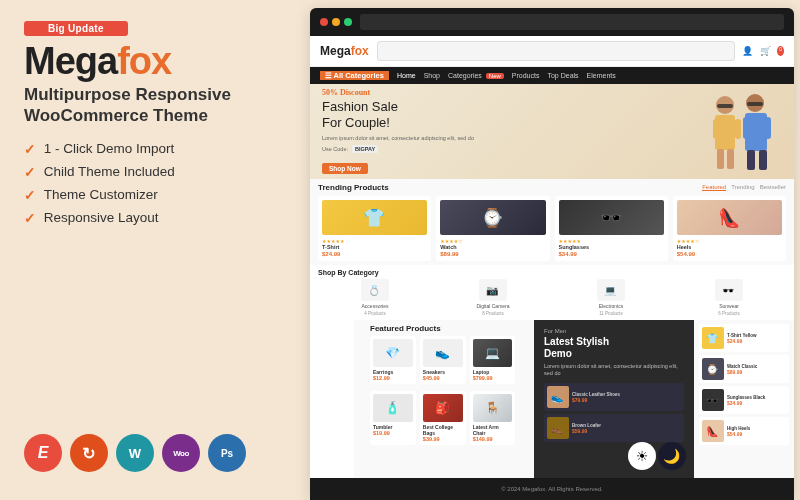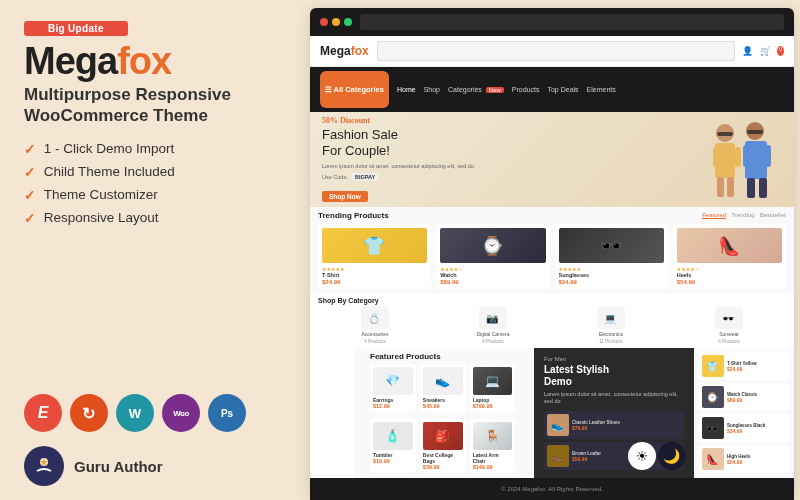--- a/index.html
+++ b/index.html
@@ -194,22 +194,22 @@
       padding: 4px 10px;
       display: flex;
       gap: 8px;
       align-items: center;
     }
 
     .nav-all-cat {
       background: #e86c2b;
       color: #fff;
       font-size: 7.5px;
-      padding: 14px 5px;
-      border-radius: 6px;
+      padding: 0 5px;
+      border-radius: 0;
       font-weight: 700;
     }
 
     .nav-item {
       color: #ccc;
       font-size: 7px;
       font-weight: 500;
     }
 
     .nav-item.active {
@@ -652,30 +652,20 @@
   <div>
 
     <div class="tech-icons">
       <div class="tech-icon elementor" style="font-style:italic;font-size:16px;">E</div>
       <div class="tech-icon refresh" style="font-size:16px;">↻</div>
       <div class="tech-icon wp" style="font-size:13px; font-weight:900;">W</div>
       <div class="tech-icon woo" style="font-size:8px; font-weight:900; letter-spacing:-0.5px;">Woo</div>
       <div class="tech-icon ps" style="font-size:10px; font-weight:900;">Ps</div>
     </div>
 
-    <div class="guru-row">
-      <div class="guru-badge">
-        <svg width="22" height="22" viewBox="0 0 22 22">
-          <circle cx="11" cy="7" r="4" fill="#fff" opacity="0.9"></circle>
-          <path d="M4 16 Q11 12 18 16" stroke="#fff" stroke-width="2" fill="none"></path>
-          <polygon points="11,2 12.5,6.5 17,6.5 13.2,9.5 14.5,14 11,11 7.5,14 8.8,9.5 5,6.5 9.5,6.5" fill="#f5a623" transform="scale(0.7) translate(4.5,2)"></polygon>
-        </svg>
-      </div>
-      <span class="guru-text">Guru Author</span>
-    </div>
   </div>
 </div>
 
 <div class="right-browser-wrapper">
 
   <div class="browser-bar">
     <div class="browser-dots">
       <div class="browser-dot" style="background:#e74c3c;"></div>
       <div class="browser-dot" style="background:#f5a623;"></div>
       <div class="browser-dot" style="background:#2ecc71;"></div>

